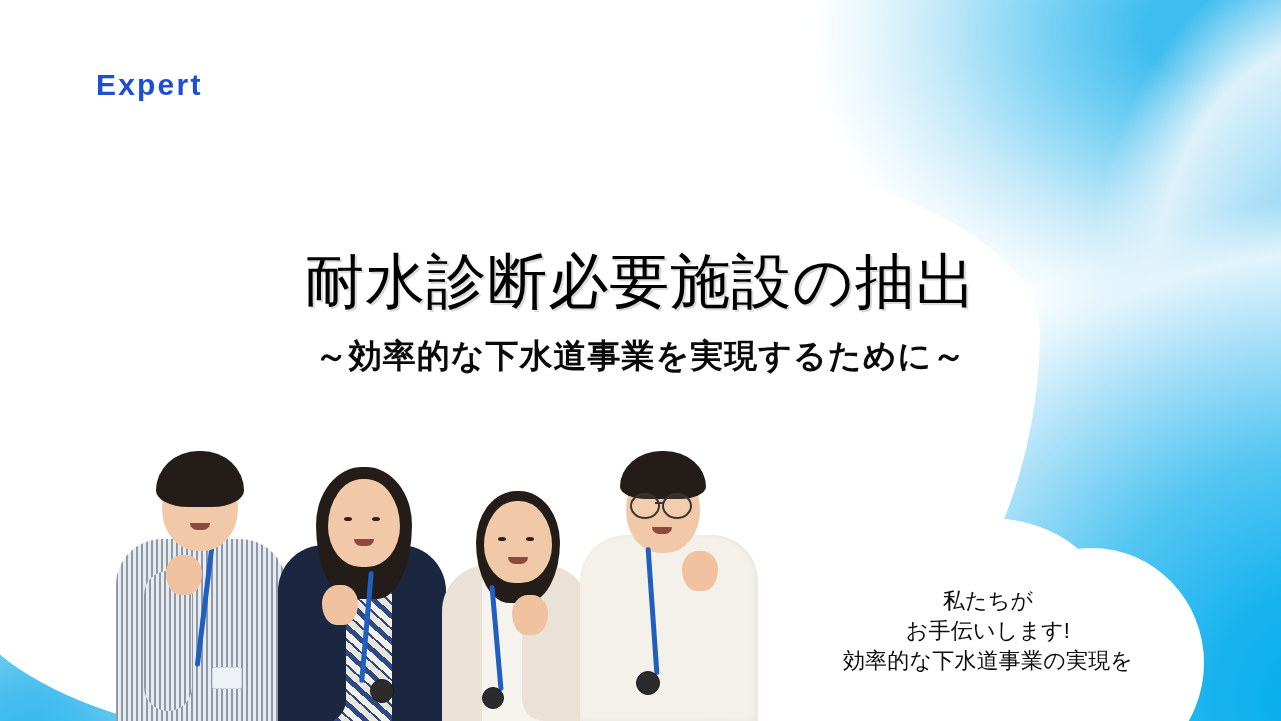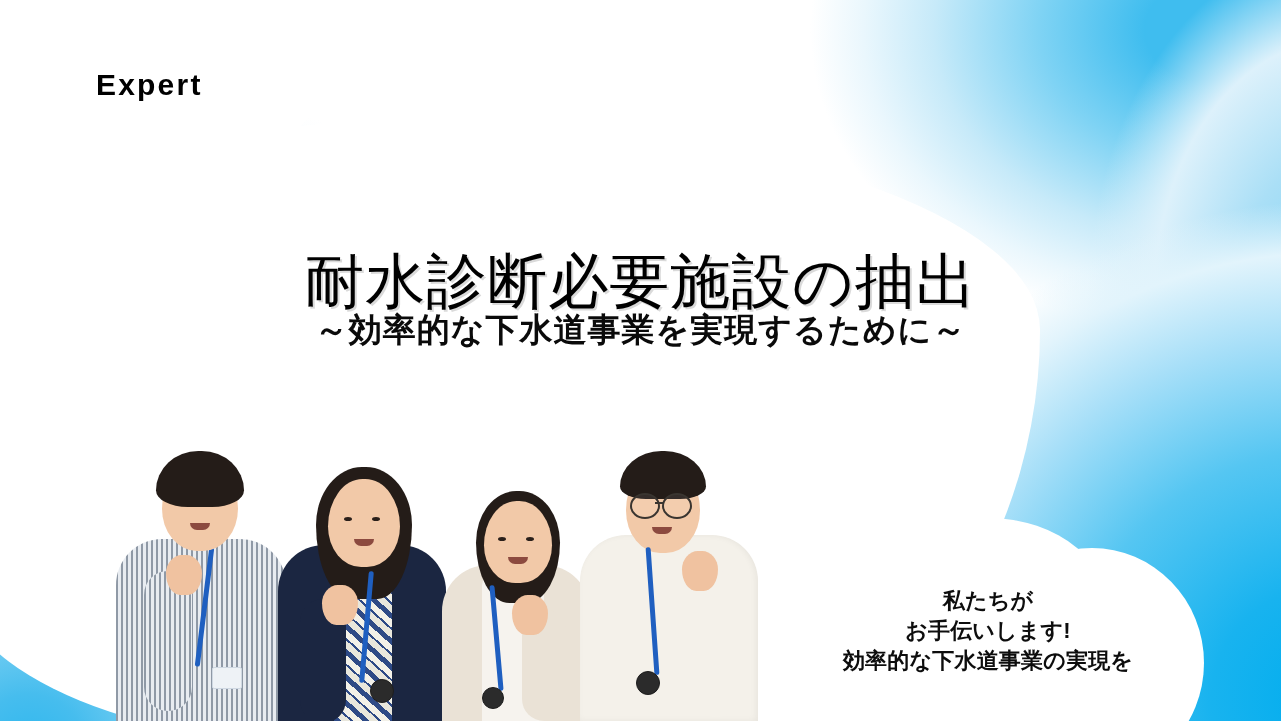--- a/index.html
+++ b/index.html
@@ -148,35 +148,35 @@
   .lobe-e { left: 24px;  top: 128px; width: 300px; height: 150px; }
 
   .bubble-text {
     position: absolute;
     left: 772px;
     top: 586px;
     width: 432px;
     text-align: center;
     color: #0d0d0d;
     font-size: 22px;
-    font-weight: bold;
+    font-weight: normal;
     line-height: 30px;
     letter-spacing: 0.2px;
     z-index: 8;
   }
   .bubble-text div { white-space: nowrap; }
 
   
   .eyebrow {
     position: absolute;
     left: 96px;
     top: 68px;
     font-size: 30px;
     font-weight: bold;
-    color: #000000;
+    color: #1d4ed8;
     letter-spacing: 2.2px;
     z-index: 9;
   }
 
   
   .headline {
     position: absolute;
     left: 0;
     top: 252px;
     width: 1281px;
@@ -186,21 +186,21 @@
   .headline .title {
     font-size: 60px;
     font-weight: normal;
     color: #000000;
     letter-spacing: 1px;
     line-height: 1.0;
     text-shadow: 2px 2px 0 rgba(150,150,150,0.35);
     white-space: nowrap;
   }
   .headline .subtitle {
-    margin-top: 0;
+    margin-top: 26px;
     font-size: 33px;
     font-weight: bold;
     color: #0a0a0a;
     letter-spacing: 1px;
     line-height: 1.1;
     white-space: nowrap;
   }
 
   
   .photo-group {

